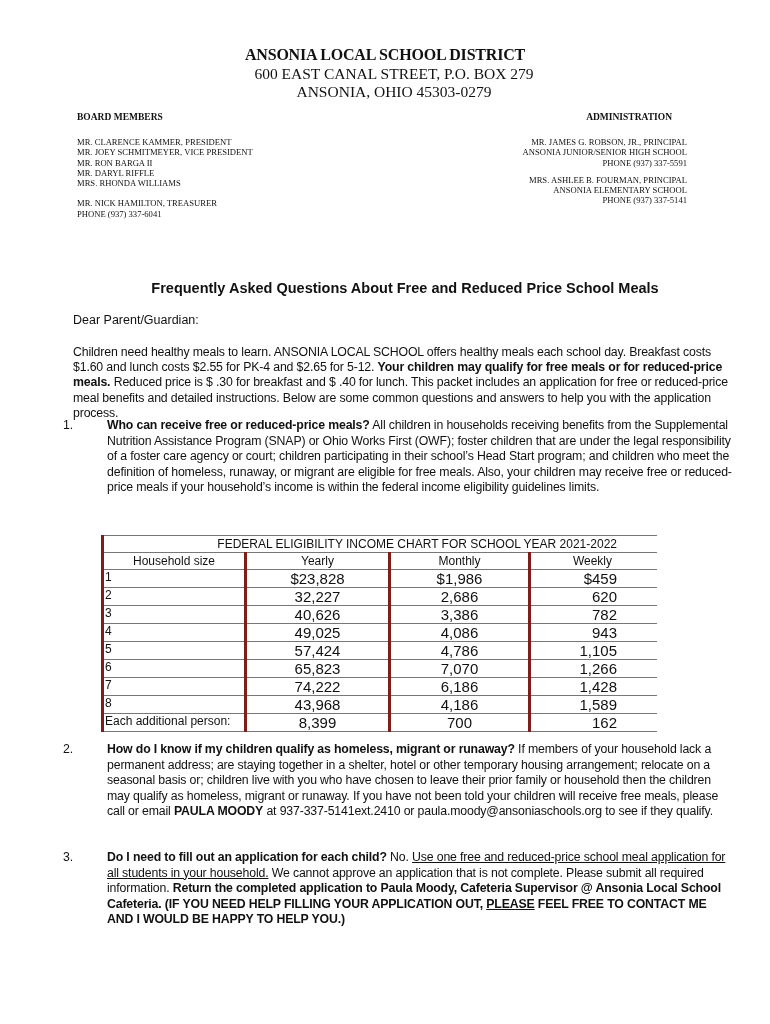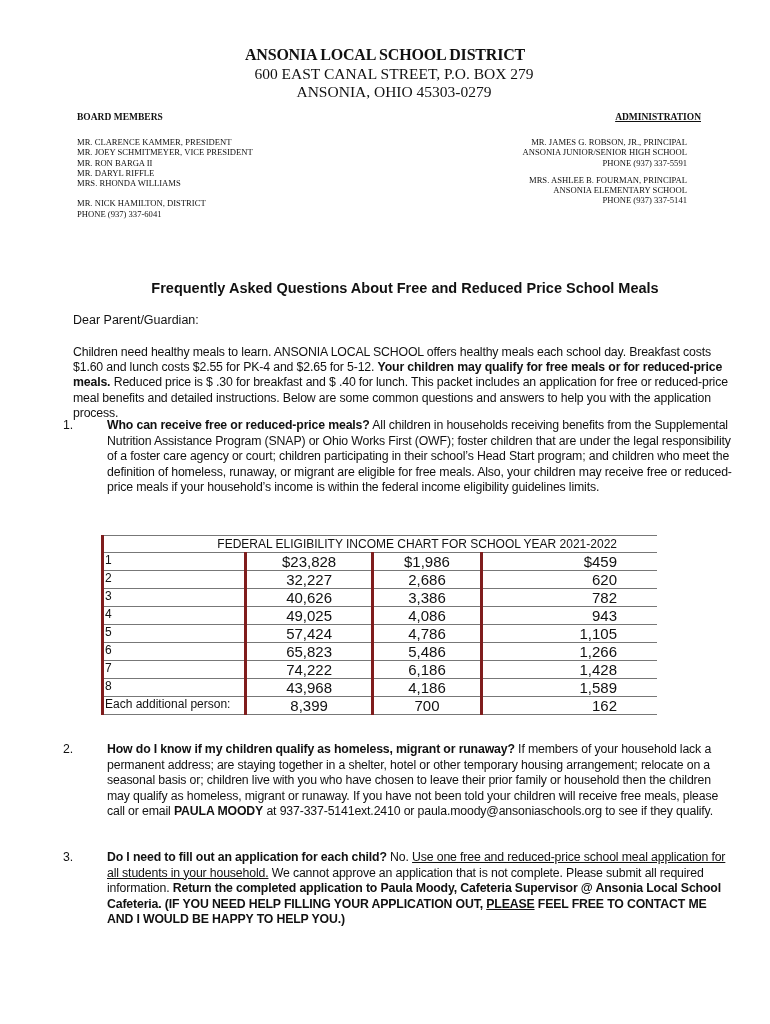--- a/index.html
+++ b/index.html
@@ -38,21 +38,21 @@
     .lh-addr1 { top: 65px; padding-left: 30px; box-sizing: border-box; }
     .lh-addr2 { top: 83px; padding-left: 30px; box-sizing: border-box; }
 
     .col-head {
       position: absolute;
       top: 112px;
       font-size: 9.5px;
       font-weight: bold;
     }
     .board-head { left: 77px; }
-    .admin-head { right: 69px; text-decoration: underline; }
+    .admin-head { right: 98px; }
 
     .board-list {
       position: absolute;
       left: 77px;
       top: 137px;
       font-size: 8.6px;
       line-height: 10.3px;
     }
     .board-list .gap { height: 10px; }
 
@@ -172,21 +172,21 @@
 <div class="col-head board-head serif">BOARD MEMBERS</div>
 <div class="col-head admin-head serif">ADMINISTRATION</div>
 
 <div class="board-list serif">
   <div>MR. CLARENCE KAMMER, PRESIDENT</div>
   <div>MR. JOEY SCHMITMEYER, VICE PRESIDENT</div>
   <div>MR. RON BARGA II</div>
   <div>MR. DARYL RIFFLE</div>
   <div>MRS. RHONDA WILLIAMS</div>
   <div class="gap"></div>
-  <div>MR. NICK HAMILTON, DISTRICT</div>
+  <div>MR. NICK HAMILTON, TREASURER</div>
   <div>PHONE (937) 337-6041</div>
 </div>
 
 <div class="admin-list serif">
   <div class="admin-block">
     <div>MR. JAMES G. ROBSON, JR., PRINCIPAL</div>
     <div>ANSONIA JUNIOR/SENIOR HIGH SCHOOL</div>
     <div>PHONE (937) 337-5591</div>
   </div>
   <div class="admin-block">
@@ -205,20 +205,26 @@
   <span class="num">1.</span>
   <div class="body"><b>Who can receive free or reduced-price meals?</b><span> All children in households receiving benefits from the Supplemental Nutrition Assistance Program (SNAP) or Ohio Works First (OWF); foster children that are under the legal responsibility of a foster care agency or court; children participating in their school’s Head Start program; and children who meet the definition of homeless, runaway, or migrant are eligible for free meals. Also, your children may receive free or reduced-price meals if your household’s income is within the federal income eligibility guidelines limits.</span></div>
 </div>
 
 <table class="tbl">
   <tbody>
       <tr>
     <td colspan="4" class="caption-cell">FEDERAL ELIGIBILITY INCOME CHART FOR SCHOOL YEAR 2021-2022</td>
   </tr>
   <tr>
+    <th class="hdr">Household size</th>
+    <th class="hdr c-yearly">Yearly</th>
+    <th class="hdr c-monthly">Monthly</th>
+    <th class="hdr weekly">Weekly</th>
+  </tr>
+  <tr>
     <td class="rowlbl">1</td>
     <td class="val">$23,828</td>
     <td class="val">$1,986</td>
     <td class="val weekly">$459</td>
   </tr>
   <tr>
     <td class="rowlbl">2</td>
     <td class="val">32,227</td>
     <td class="val">2,686</td>
     <td class="val weekly">620</td>
@@ -237,21 +243,21 @@
   </tr>
   <tr>
     <td class="rowlbl">5</td>
     <td class="val">57,424</td>
     <td class="val">4,786</td>
     <td class="val weekly">1,105</td>
   </tr>
   <tr>
     <td class="rowlbl">6</td>
     <td class="val">65,823</td>
-    <td class="val">5,486</td>
+    <td class="val">7,070</td>
     <td class="val weekly">1,266</td>
   </tr>
   <tr>
     <td class="rowlbl">7</td>
     <td class="val">74,222</td>
     <td class="val">6,186</td>
     <td class="val weekly">1,428</td>
   </tr>
   <tr>
     <td class="rowlbl">8</td>

